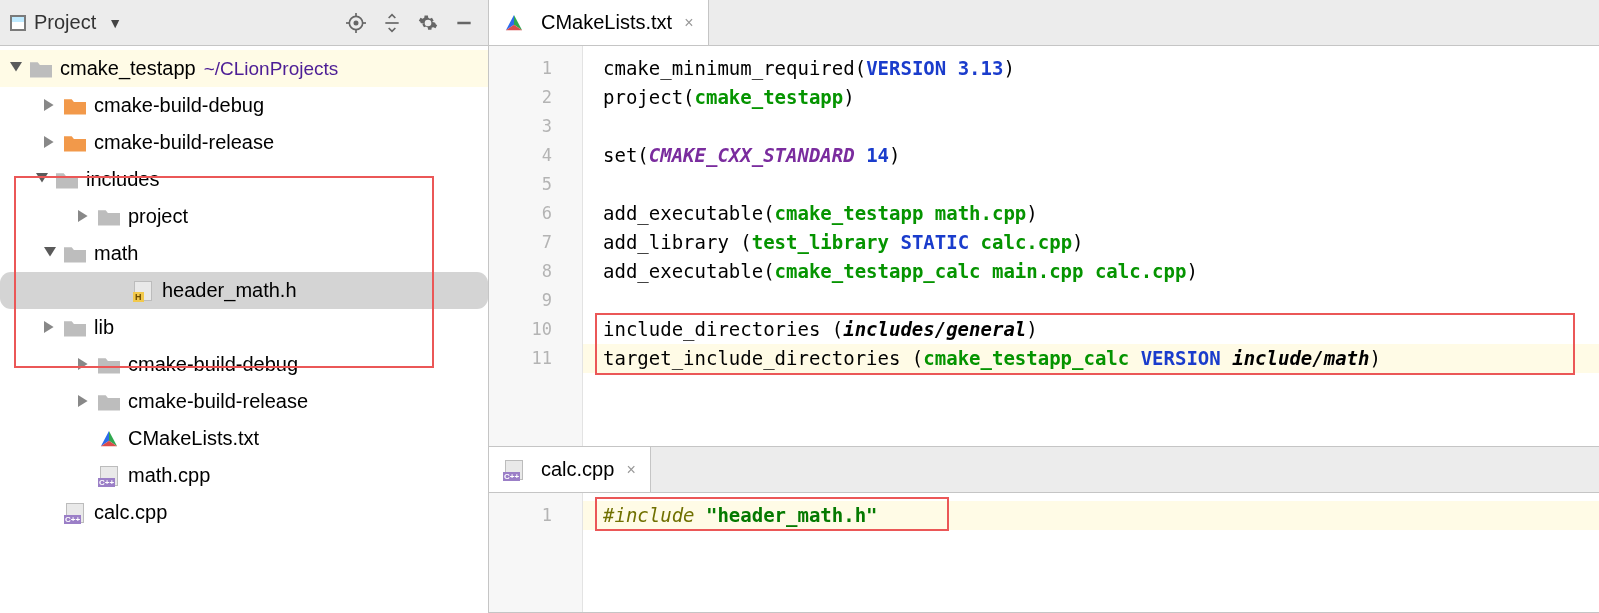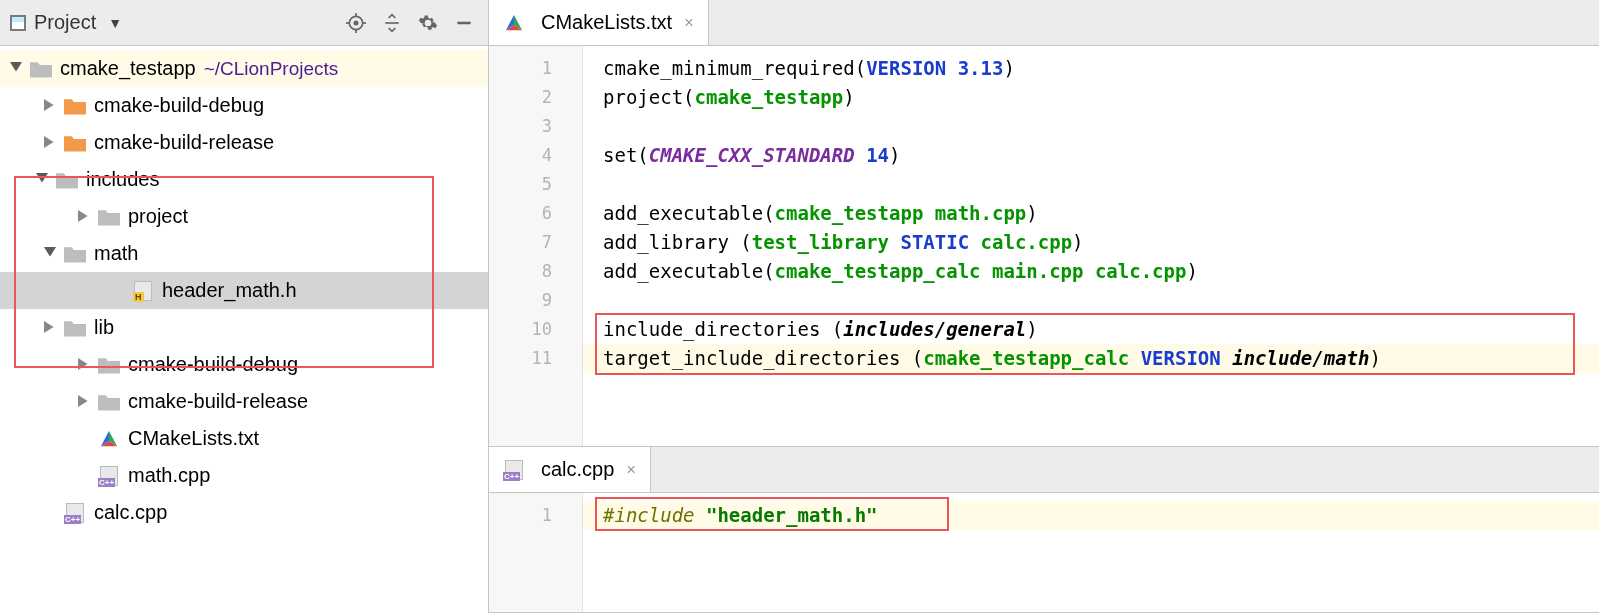--- a/index.html
+++ b/index.html
@@ -60,21 +60,21 @@
     position: relative;
     padding-top: 4px;
   }
   .tree-row {
     display: flex;
     align-items: center;
     height: 37px;
     padding-left: 10px;
     white-space: nowrap;
   }
-  .tree-row.selected { background: #d4d4d4; }
+  .tree-row.selected { background: #d4d4d4; border-radius: 11px; }
   .tree-label { font-size: 20px; color: #000; }
   .tree-path { font-size: 19px; color: #4c1d95; margin-left: 8px; }
   .arrow {
     width: 14px; height: 14px;
     display: inline-block;
     margin-right: 6px;
   }
   .arrow svg { width: 12px; height: 12px; display: block; }
   .arrow.spacer { visibility: hidden; }
   .ficon {

